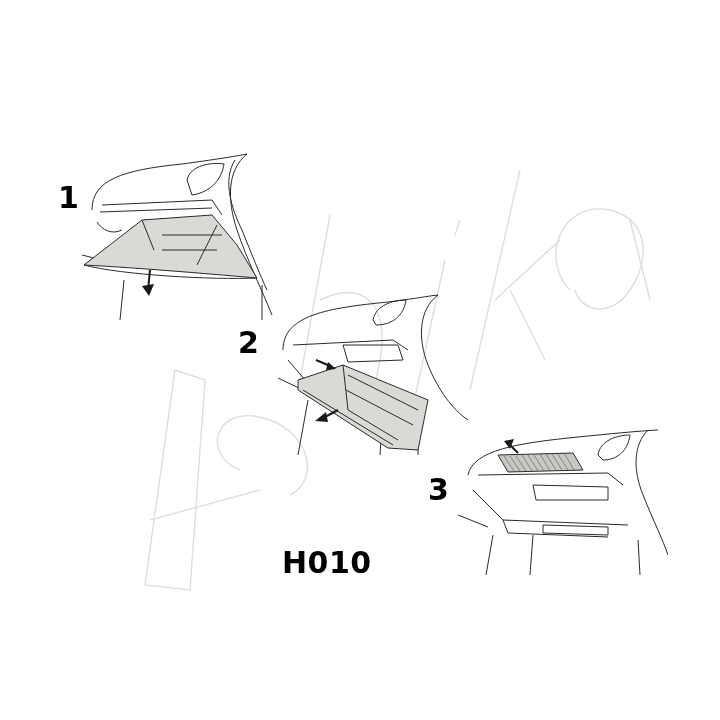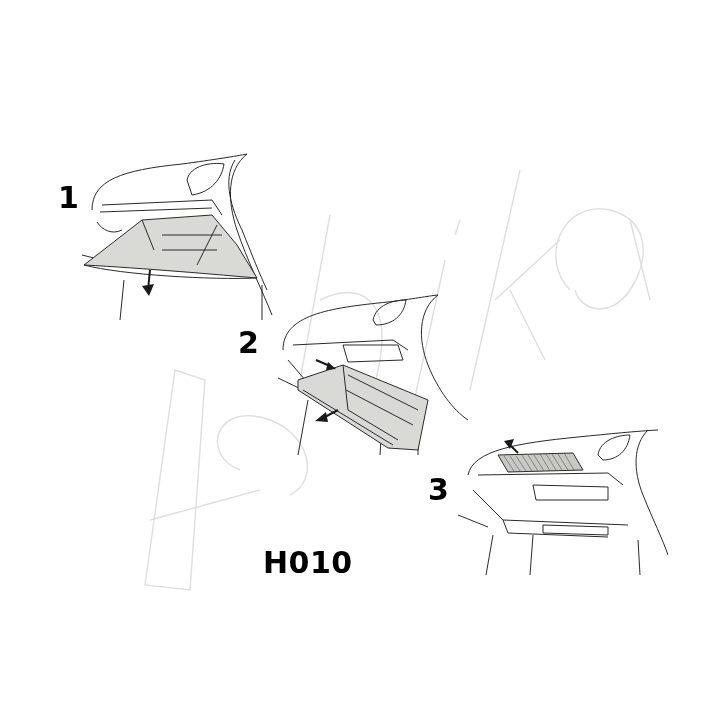--- a/index.html
+++ b/index.html
@@ -1,20 +1,20 @@
 <!DOCTYPE html>
 <html><head>
   <meta charset="utf-8">
   <style>
     html, body { margin: 0; padding: 0; background: #ffffff; }
     body { width: 720px; height: 720px; position: relative; overflow: hidden; font-family: "DejaVu Sans", sans-serif; }
     .panel { position: absolute; }
     .panel svg { display: block; width: 100%; height: 100%; }
     .step-num { position: absolute; font-family: "DejaVu Sans", sans-serif; font-weight: bold; font-size: 30px; color: #000; line-height: 1; }
-    .code { position: absolute; left: 263px; top: 545px; font-family: "DejaVu Sans", sans-serif; font-weight: bold; font-size: 30px; color: #000; letter-spacing: 0.5px; }
+    .code { position: absolute; left: 282px; top: 545px; font-family: "DejaVu Sans", sans-serif; font-weight: bold; font-size: 30px; color: #000; letter-spacing: 0.5px; }
     .watermark { position: absolute; left: 0; top: 0; width: 720px; height: 720px; pointer-events: none; }
   </style>
 </head>
 <body>
 
 <svg class="watermark" viewBox="0 0 720 720">
   <g fill="none" stroke="#dedede" stroke-width="1.4">
 
     <path d="M145 585 L175 370 L205 380 L190 590 Z"></path>
     <path d="M150 520 L260 490"></path>

